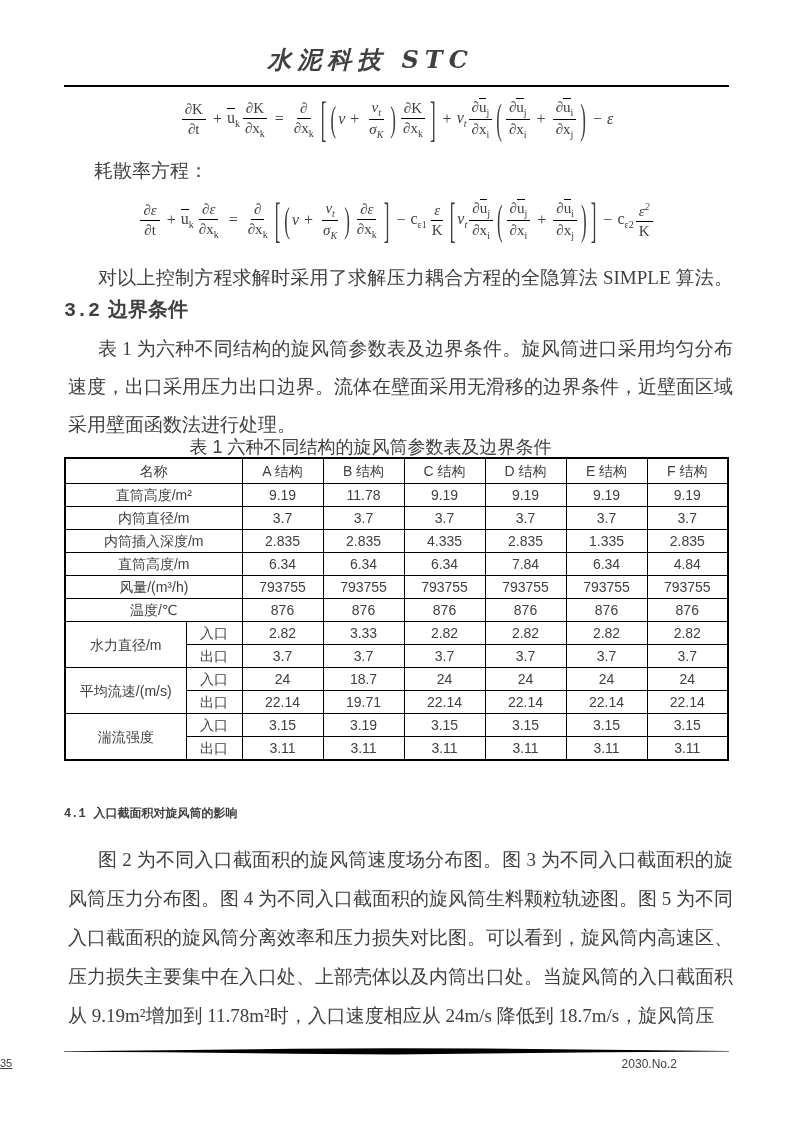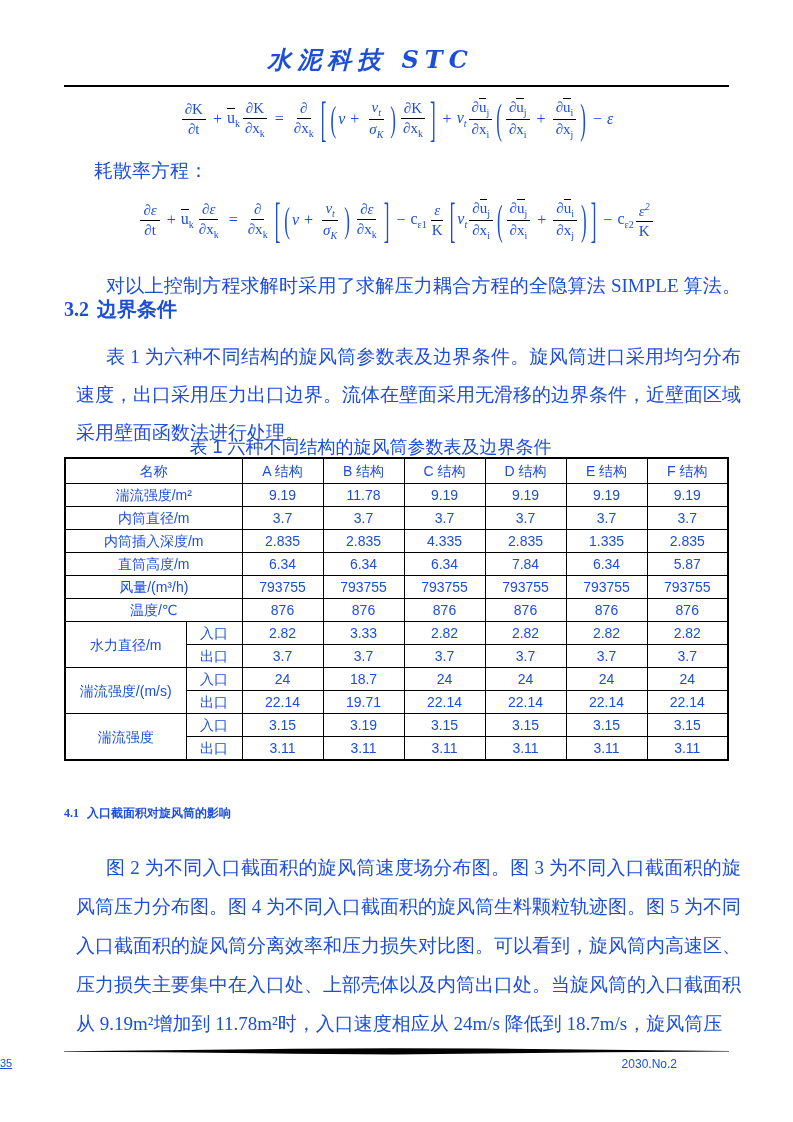--- a/index.html
+++ b/index.html
@@ -1,17 +1,17 @@
 <!DOCTYPE html>
 <html><head>
 <meta charset="utf-8">
 <style>
   html,body{margin:0;padding:0;background:#fff;}
   .page{position:relative;width:741px;height:1122px;background:#fff;overflow:hidden;
-        font-family:"Liberation Serif","DejaVu Serif",serif;color:#1d4ed8;}
+        font-family:"Liberation Serif","DejaVu Serif",serif;color:#404040;}
 
   
   .header-title{position:absolute;top:44px;left:0;right:0;text-align:center;
     font-family:"DejaVu Serif",serif;font-style:italic;font-weight:bold;
     font-size:24px;letter-spacing:6px;}
   .header-rule{position:absolute;top:85px;left:64px;width:665px;height:2px;background:#000;}
 
   
   .eq{position:absolute;left:64px;width:665px;display:flex;justify-content:center;
       align-items:center;font-family:"Liberation Serif","DejaVu Serif",serif;
@@ -27,33 +27,33 @@
   .mt{font-style:normal;}
   .mi{font-style:italic;}
   .mo{margin:0 5px;}
   .delim{display:inline-block;line-height:1;font-size:17px;margin:0 2px;transform-origin:50% 50%;}
   .bart{display:inline-block;border-top:1.2px solid #000;line-height:1;padding-top:1px;}
 
   .eq-label{position:absolute;top:158px;left:64px;width:665px;font-size:19px;}
   .eq-label .ind{display:inline-block;width:30px;}
 
   
-  .body-text{position:absolute;left:64px;width:665px;margin:12px;font-size:19px;
+  .body-text{position:absolute;left:64px;width:665px;margin:4px;font-size:19px;
     text-align:justify;text-justify:inter-ideograph;}
   .simple-para{top:258px;line-height:32px;text-align-last:justify;text-indent:30px;}
   .para-boundary{top:326px;line-height:38px;text-indent:30px;}
   .para-results{top:836px;line-height:39px;text-indent:30px;}
 
   
   .sec{position:absolute;left:64px;margin:0;font-weight:bold;
     font-family:"Liberation Serif","DejaVu Serif",serif;}
   .sec32{top:296px;font-size:20px;}
   .sec4{top:766px;font-size:21px;}
   .sec41{top:805px;font-size:12px;}
-  .sec-num{margin-right:8px;}
+  .sec-num{margin-right:8px;font-family:Liberation Mono, monospace;}
   .sec-num-wide{margin-right:20px;}
 
   
   .tbl-caption{position:absolute;top:435px;left:0;right:0;text-align:center;
     font-family:"Liberation Sans","DejaVu Sans",sans-serif;font-size:18px;}
   .ptable{position:absolute;top:457px;left:64px;width:665px;border-collapse:collapse;
     table-layout:fixed;font-family:"Liberation Sans","DejaVu Sans",sans-serif;font-size:14px;}
   .ptable td{border:1px solid #000;text-align:center;vertical-align:middle;
     padding:0;height:22px;line-height:16px;}
   .ptable{border:2px solid #000;}
@@ -293,21 +293,21 @@
         <tr class="hdr">
           <td colspan="2">名称</td>
           <td>A 结构</td>
           <td>B 结构</td>
           <td>C 结构</td>
           <td>D 结构</td>
           <td>E 结构</td>
           <td>F 结构</td>
         </tr>
         <tr>
-          <td colspan="2">湍流强度/m²</td>
+          <td colspan="2">直筒高度/m²</td>
           <td>9.19</td>
           <td>11.78</td>
           <td>9.19</td>
           <td>9.19</td>
           <td>9.19</td>
           <td>9.19</td>
         </tr>
         <tr>
           <td colspan="2">内筒直径/m</td>
           <td>3.7</td>
@@ -326,21 +326,21 @@
           <td>1.335</td>
           <td>2.835</td>
         </tr>
         <tr>
           <td colspan="2">直筒高度/m</td>
           <td>6.34</td>
           <td>6.34</td>
           <td>6.34</td>
           <td>7.84</td>
           <td>6.34</td>
-          <td>5.87</td>
+          <td>4.84</td>
         </tr>
         <tr>
           <td colspan="2">风量/(m³/h)</td>
           <td>793755</td>
           <td>793755</td>
           <td>793755</td>
           <td>793755</td>
           <td>793755</td>
           <td>793755</td>
         </tr>
@@ -366,21 +366,21 @@
         <tr>
           <td>出口</td>
           <td>3.7</td>
           <td>3.7</td>
           <td>3.7</td>
           <td>3.7</td>
           <td>3.7</td>
           <td>3.7</td>
         </tr>
         <tr>
-          <td rowspan="2">湍流强度/(m/s)</td>
+          <td rowspan="2">平均流速/(m/s)</td>
           <td>入口</td>
           <td>24</td>
           <td>18.7</td>
           <td>24</td>
           <td>24</td>
           <td>24</td>
           <td>24</td>
         </tr>
         <tr>
           <td>出口</td>

